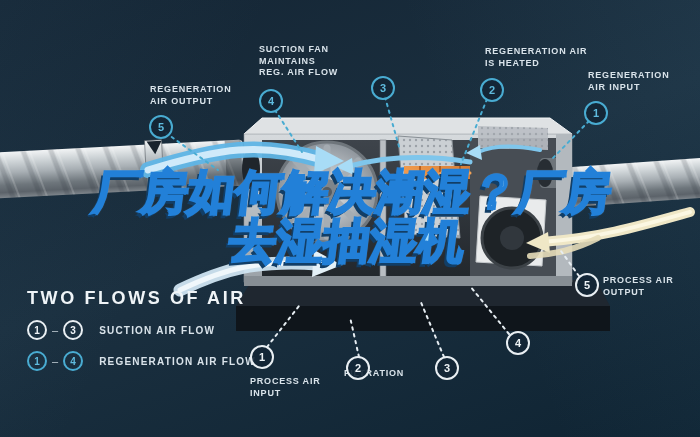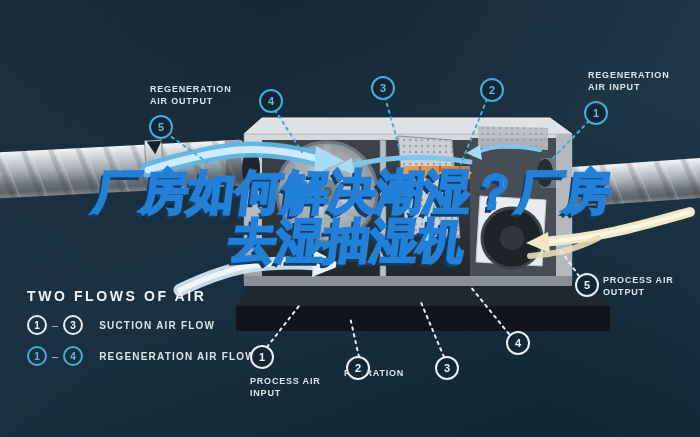--- a/index.html
+++ b/index.html
@@ -33,21 +33,21 @@
   
   .headline{position:absolute; left:0; right:0; top:168px; z-index:5; text-align:center;
             transform:skewX(-7deg); font-weight:900; line-height:1.04;
             font-family:"DejaVu Sans",sans-serif;}
   .headline .hl{display:block; font-size:47px; color:#a8ddf8;
      -webkit-text-stroke:2.5px #2280d8;
      text-shadow:-3px 4px 0 #123e66, -1px 2px 0 #1c6cb8, 0 0 2px #ffffff;}
 
   
   .legend{position:absolute; left:27px; top:288px; z-index:6;}
-  .legend-title{color:#eff4f7; font-size:14px; font-weight:600; letter-spacing:2.6px;}
+  .legend-title{color:#eff4f7; font-size:18px; font-weight:600; letter-spacing:2.6px;}
   .legend-row{display:flex; align-items:center; margin-top:11px; height:20px;}
   .lcirc{width:20px; height:20px; border-radius:50%; box-sizing:border-box;
          display:flex; align-items:center; justify-content:center;
          font-size:10px; font-weight:700;}
   .lcirc.white{border:2px solid #e9eff3; color:#eef3f6;}
   .lcirc.cyan{border:2px solid #49acd2; color:#5fbbde;}
   .ldash{color:#c7d2da; margin:0 5px; font-size:11px;}
   .llabel{color:#d9e3ea; font-size:10px; font-weight:700; letter-spacing:1.2px; margin-left:16px;}
 </style>
 </head>
@@ -195,24 +195,26 @@
         <line x1="509" y1="334" x2="470" y2="286"></line>
         <line x1="579" y1="276" x2="561" y2="251"></line>
       </g>
     </g>
   </svg>
 
 
   <div class="clabel" style="left:588px; top:70px; width:95px;">REGENERATION AIR INPUT</div>
   <div class="ncirc cyan" style="left:584px; top:101px;">1</div>
 
+  <div class="clabel" style="left:485px; top:46px; width:110px;">REGENERATION AIR IS HEATED</div>
   <div class="ncirc cyan" style="left:480px; top:78px;">2</div>
 
   <div class="ncirc cyan" style="left:371px; top:76px;">3</div>
 
+  <div class="clabel" style="left:259px; top:44px; width:80px;">SUCTION FAN MAINTAINS REG. AIR FLOW</div>
   <div class="ncirc cyan" style="left:259px; top:89px;">4</div>
 
   <div class="clabel" style="left:150px; top:84px; width:92px;">REGENERATION AIR OUTPUT</div>
   <div class="ncirc cyan" style="left:149px; top:115px;">5</div>
 
   <div class="ncirc white" style="left:250px; top:345px;">1</div>
   <div class="clabel" style="left:250px; top:376px; width:85px;">PROCESS AIR INPUT</div>
 
   <div class="ncirc white" style="left:346px; top:356px;">2</div>
   <div class="clabel" style="left:344px; top:368px; width:90px;">FILTRATION</div>

